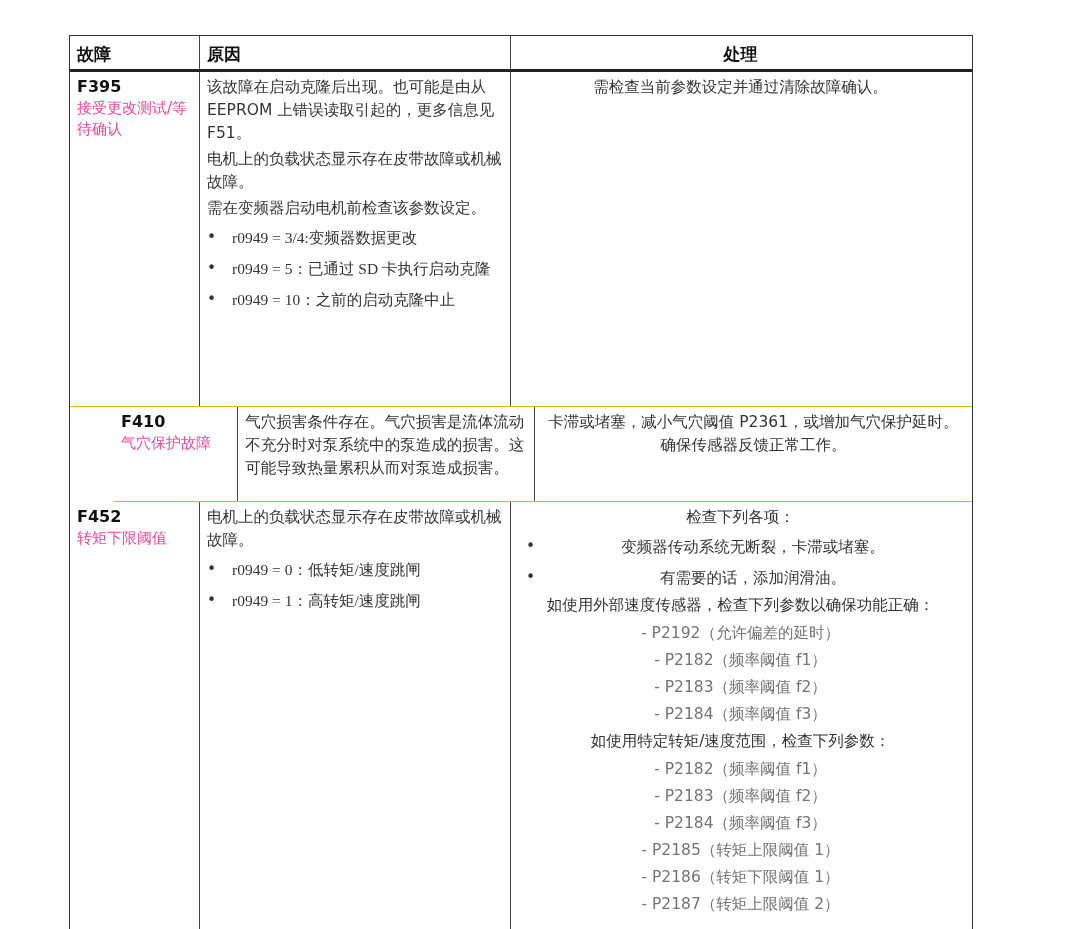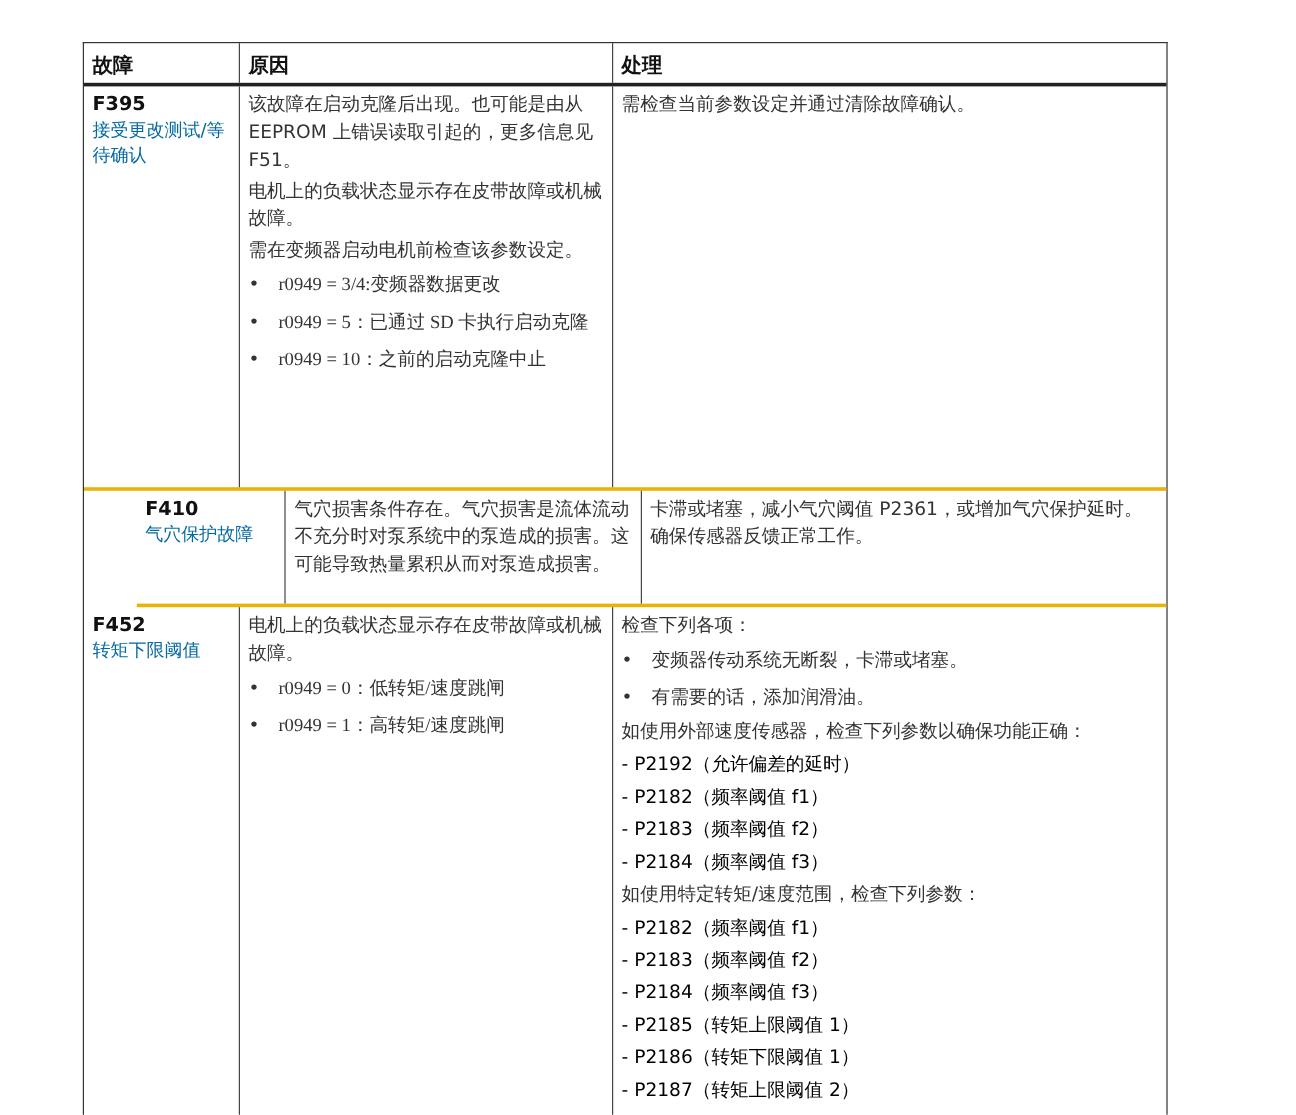--- a/index.html
+++ b/index.html
@@ -6,34 +6,34 @@
   body {
     width:1080px; height:929px; overflow:hidden; background:#ffffff;
     font-family:"DejaVu Sans", "Liberation Sans", sans-serif;
     color:#222;
     position:relative;
   }
   .tbl {
     position:absolute; left:69px; top:35px; width:902px;
     border-left:1px solid #333; border-right:1px solid #333; border-top:1px solid #333;
   }
-  .row { display:flex; border-bottom:3px solid #eab308; }
+  .row { display:flex; border-bottom:1px solid #eab308; }
   .row.head { border-bottom:3px solid #222; height:33px; }
   .cell { box-sizing:border-box; padding:4px 7px; }
   .c1 { width:130px; border-right:1px solid #444; }
   .c2 { width:311px; border-right:1px solid #444; }
-  .c3 { width:459px; }
+  .c3 { width:459px;text-align:center; }
   .head .cell { font-weight:bold; font-size:17px; padding-top:7px; color:#111; }
   .code { font-weight:bold; font-size:16px; line-height:22px; color:#111; }
-  .name { font-size:15px; line-height:21px; color:#0369a1; }
+  .name { font-size:15px; line-height:21px; color:#ec4899; }
   .p { font-size:15.5px; line-height:23px; color:#333; margin:0 0 3px 0; }
   .bul { display:flex; font-size:15.5px; line-height:29px; color:#333; margin:2px 0 2px 0; }
   .bul .dot { width:25px; flex:0 0 25px; }
   .bul .txt { flex:1;font-family:Liberation Serif, serif; }
-  .pl { font-size:15.5px; line-height:27px; color:#000000; }
+  .pl { font-size:15.5px; line-height:27px; color:#737373; }
   .r1 { height:334px; }
   .r2 { height:94px;margin-left:44px; }
   .r3 { height:440px; border-bottom:none; }
 </style>
 </head>
 <body>
 
 <div class="tbl">
   <div class="row head">
     <div class="cell c1">故障</div>

